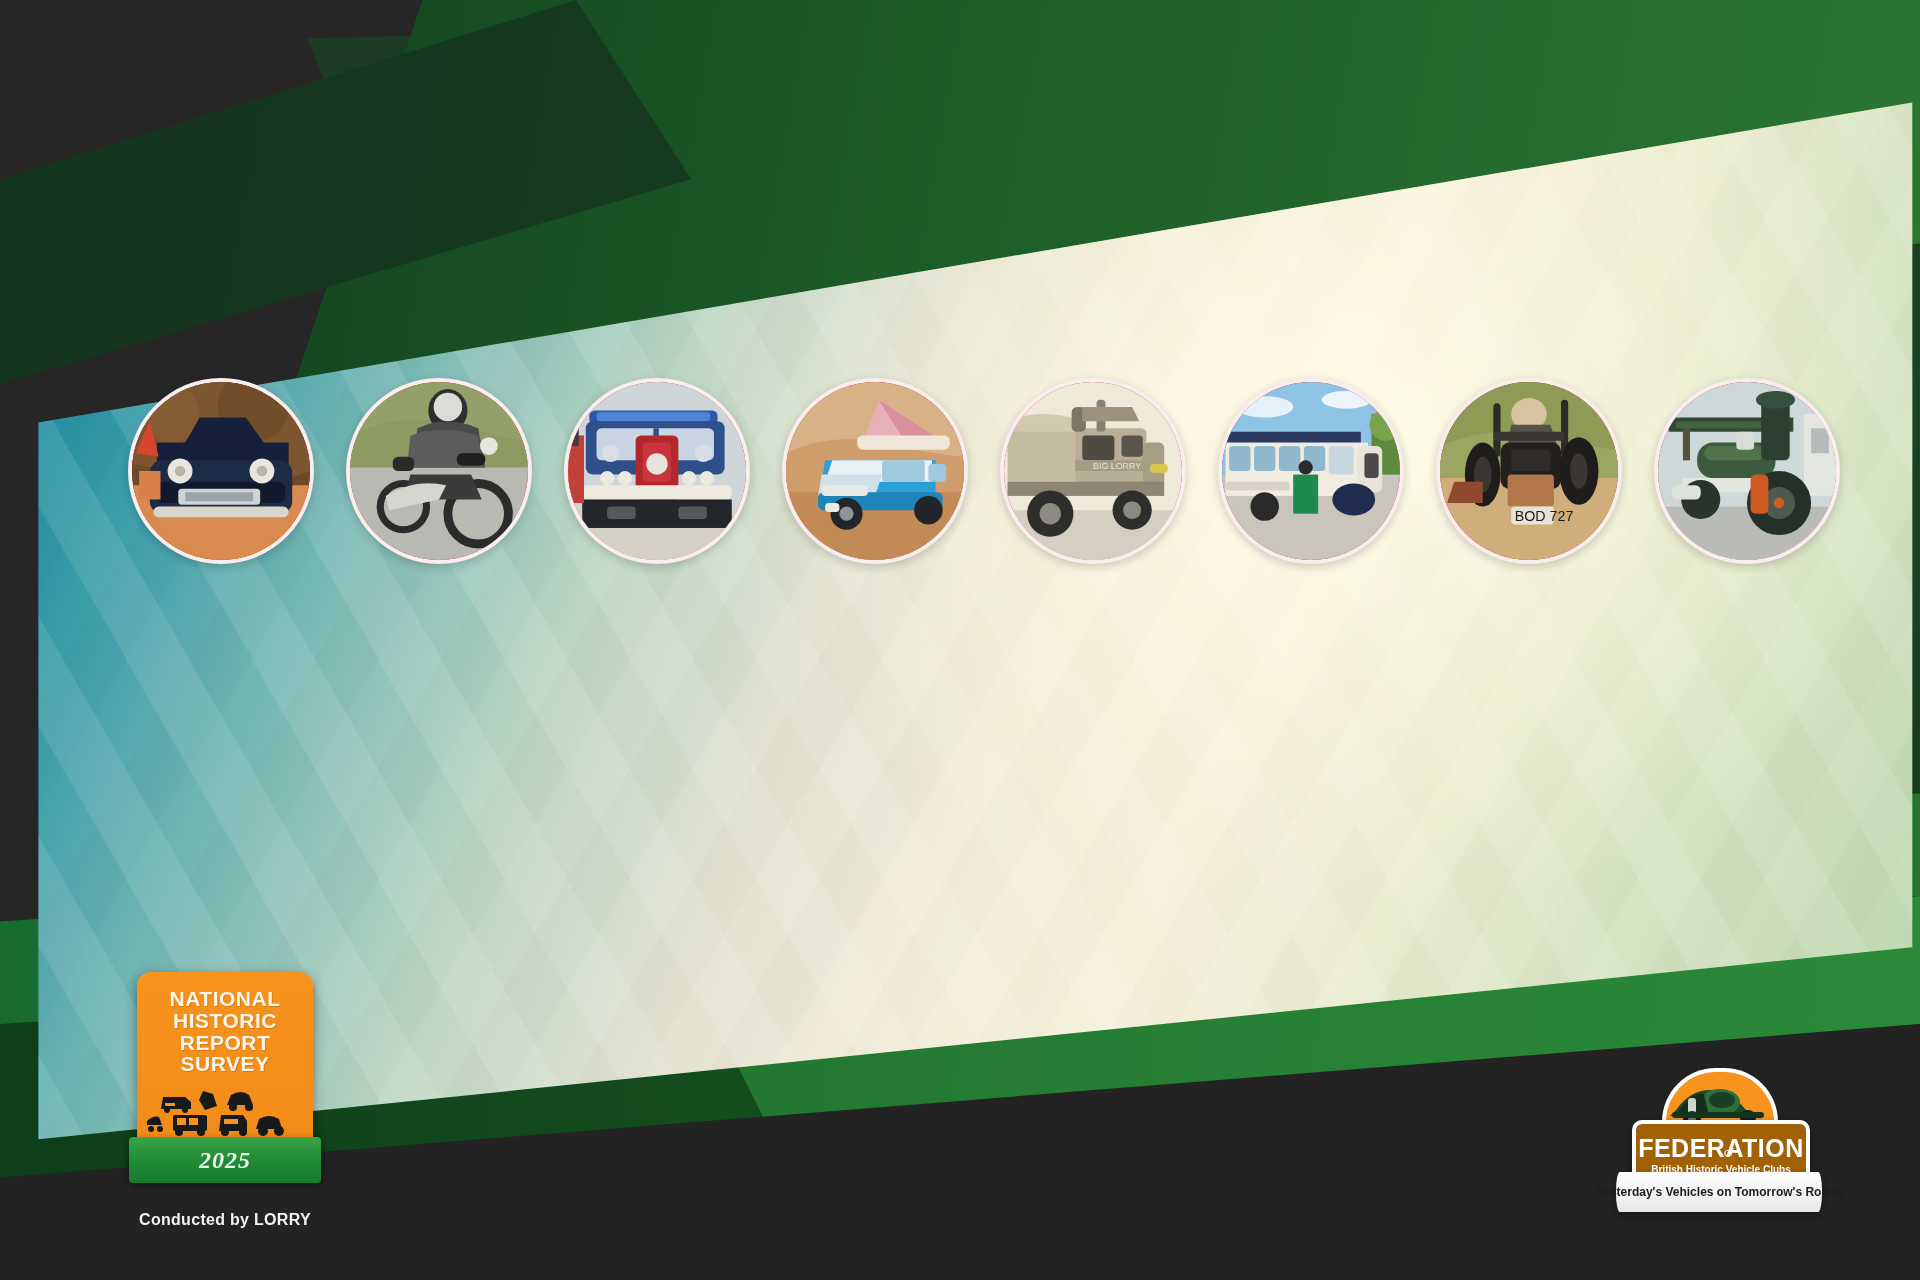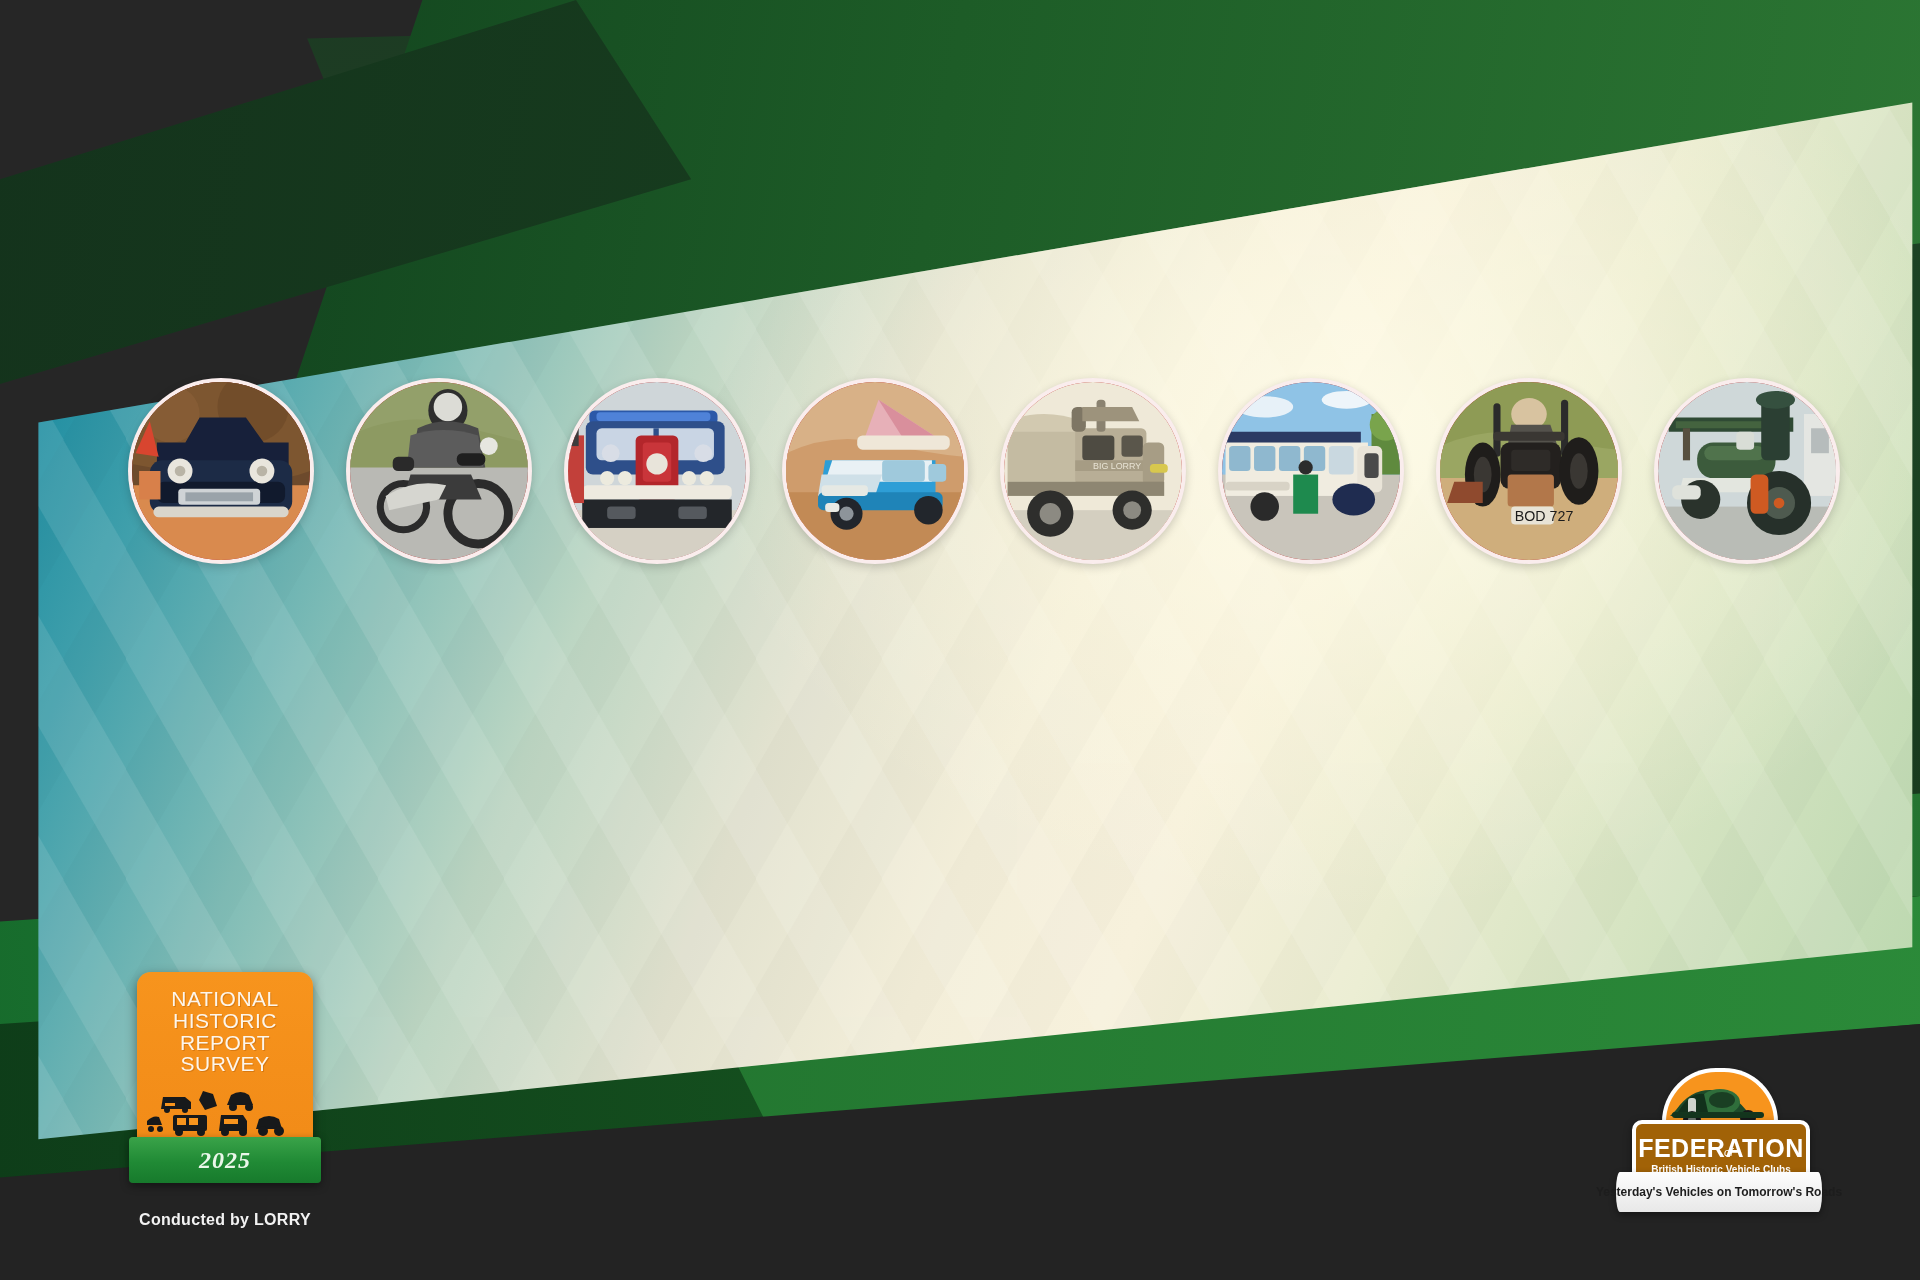--- a/index.html
+++ b/index.html
@@ -126,21 +126,21 @@
   
   .nhvs-badge{position:absolute;left:130px;top:972px;width:190px;}
   .nhvs-card{
     position:relative;width:160px;margin:0 auto;
     background:linear-gradient(180deg,#f7941d 0%,#f18a17 100%);
     border-radius:14px;padding:16px 8px 30px;
     box-shadow:0 4px 12px rgba(0,0,0,.45);
   }
   .nhvs-card .ln{
     display:block;text-align:center;color:#fdf6ec;
-    font-weight:normal;font-size:21px;line-height:1.04;
+    font-weight:bold;font-size:21px;line-height:1.04;
     letter-spacing:.5px;
     text-shadow:1px 1px 0 rgba(160,80,0,.35);
     font-family:"Liberation Sans","DejaVu Sans",sans-serif;
   }
   .nhvs-icons{
     margin-top:6px;display:block;width:150px;height:58px;
   }
   .nhvs-ribbon{
     position:absolute;left:-8px;right:-8px;bottom:-14px;height:46px;
     background:linear-gradient(180deg,#3aa349 0%,#208a35 55%,#177a2c 100%);

